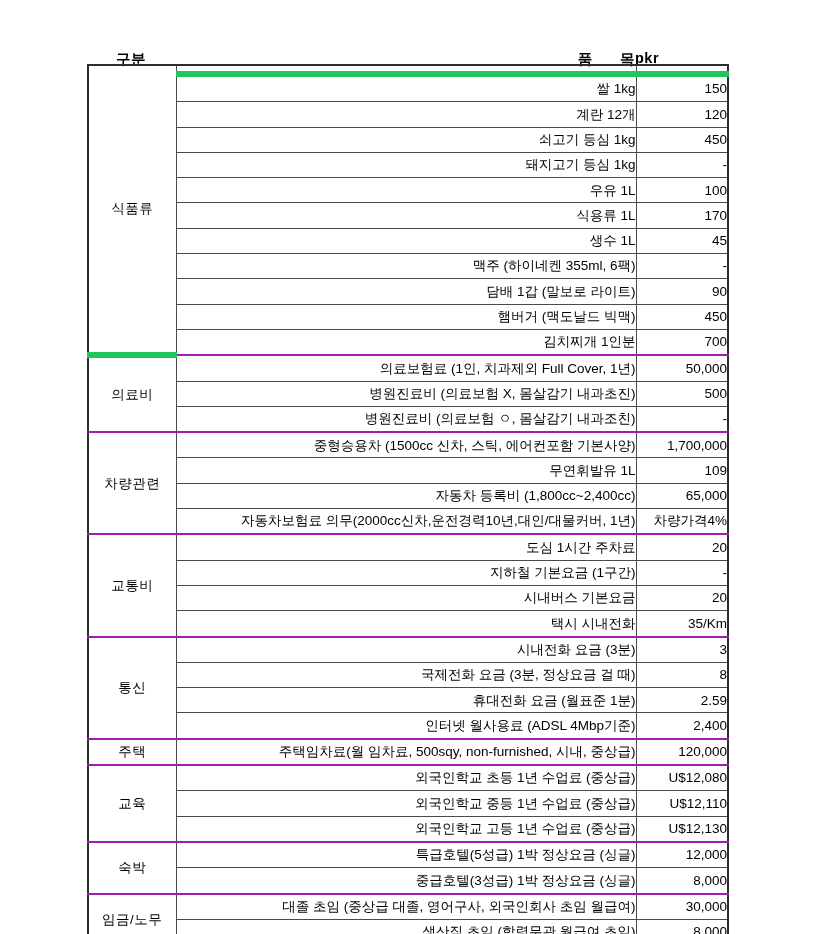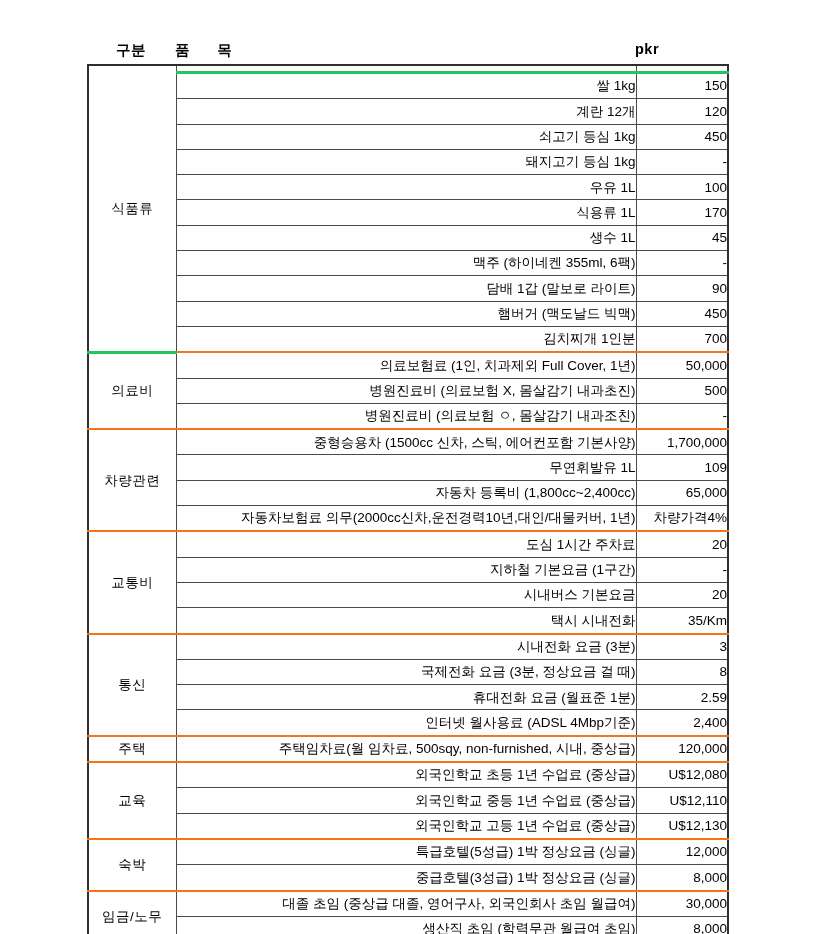--- a/index.html
+++ b/index.html
@@ -3,43 +3,43 @@
 <meta charset="utf-8">
 <style>
   html,body{margin:0;padding:0;}
   body{
     width:817px;height:934px;background:#ffffff;position:relative;overflow:hidden;
     font-family:"Liberation Sans","DejaVu Sans",sans-serif;color:#000;
   }
   .sheet{position:absolute;inset:0;}
   
   .col-headers{
-    position:absolute;left:87px;top:41px;width:640px;display:flex;
+    position:absolute;left:87px;top:50px;width:640px;display:flex;
     font-weight:bold;font-size:14.5px;letter-spacing:.5px;
   }
   .col-headers .h-cat{width:88px;text-align:center;}
-  .col-headers .h-item{width:460px;text-align:left;white-space:pre;}
+  .col-headers .h-item{width:460px;text-align:right;white-space:pre;}
   .col-headers .h-val{width:92px;text-align:left;}
   
   table.price{
     position:absolute;left:87px;top:64px;width:640px;
     border-collapse:collapse;table-layout:fixed;
     border:2px solid #2e2e2e;
   }
   table.price td{
     border:1px solid #4a4a4a;
     font-size:13.5px;line-height:1;height:24.3px;
     padding:0;overflow:hidden;white-space:nowrap;
   }
   td.cat{text-align:center;vertical-align:middle;letter-spacing:.5px;}
   td.item{text-align:right;padding-left:7px;}
   td.value{text-align:right;padding-right:6px;}
-  tr.group-start td{border-top:2px solid #f97316;}
+  tr.group-start td{border-top:2px solid #a21caf;}
   
-  tr.inset td{height:5px;border-top:none;border-bottom:3px solid #22c55e;}
+  tr.inset td{height:5px;border-top:none;border-bottom:6px solid #22c55e;}
 </style>
 </head>
 <body>
 
 <div class="sheet">
 
   <div class="col-headers">
     <span class="h-cat">구분</span>
     <span class="h-item">품      목</span>
     <span class="h-val">pkr</span>

